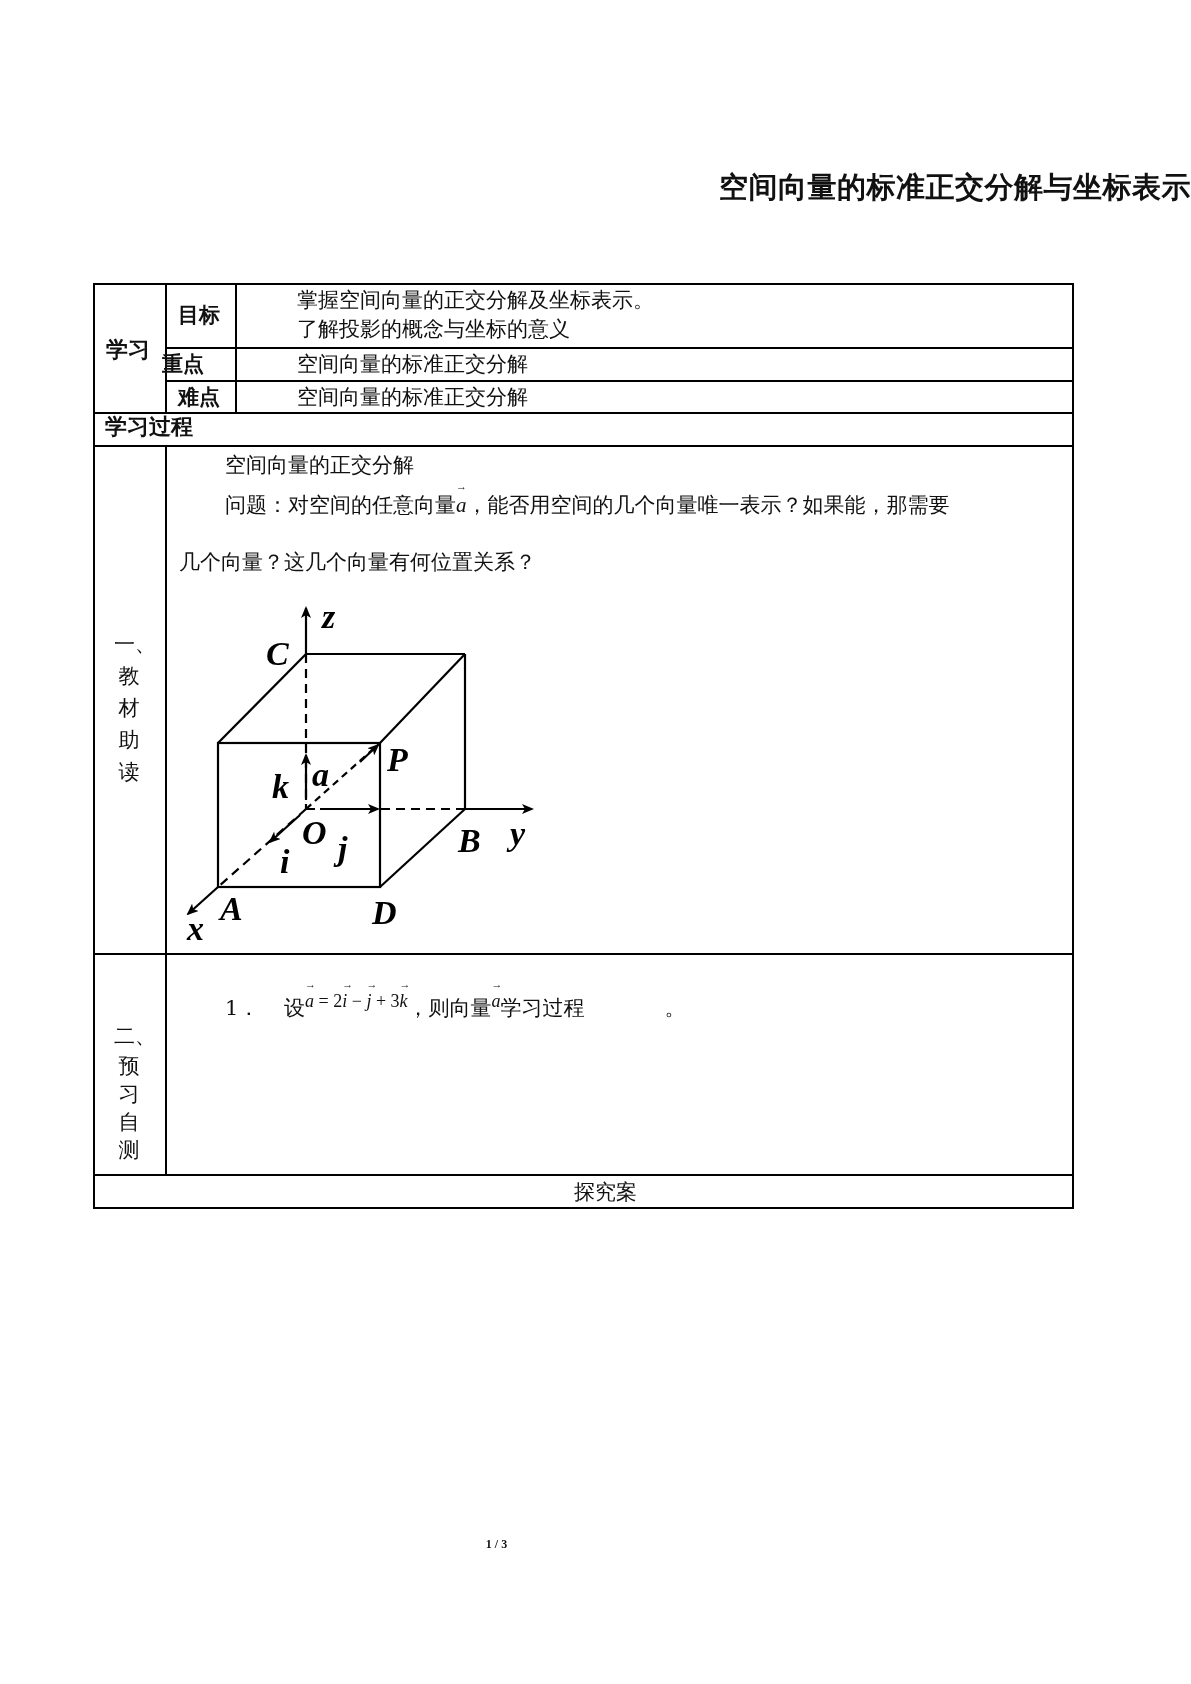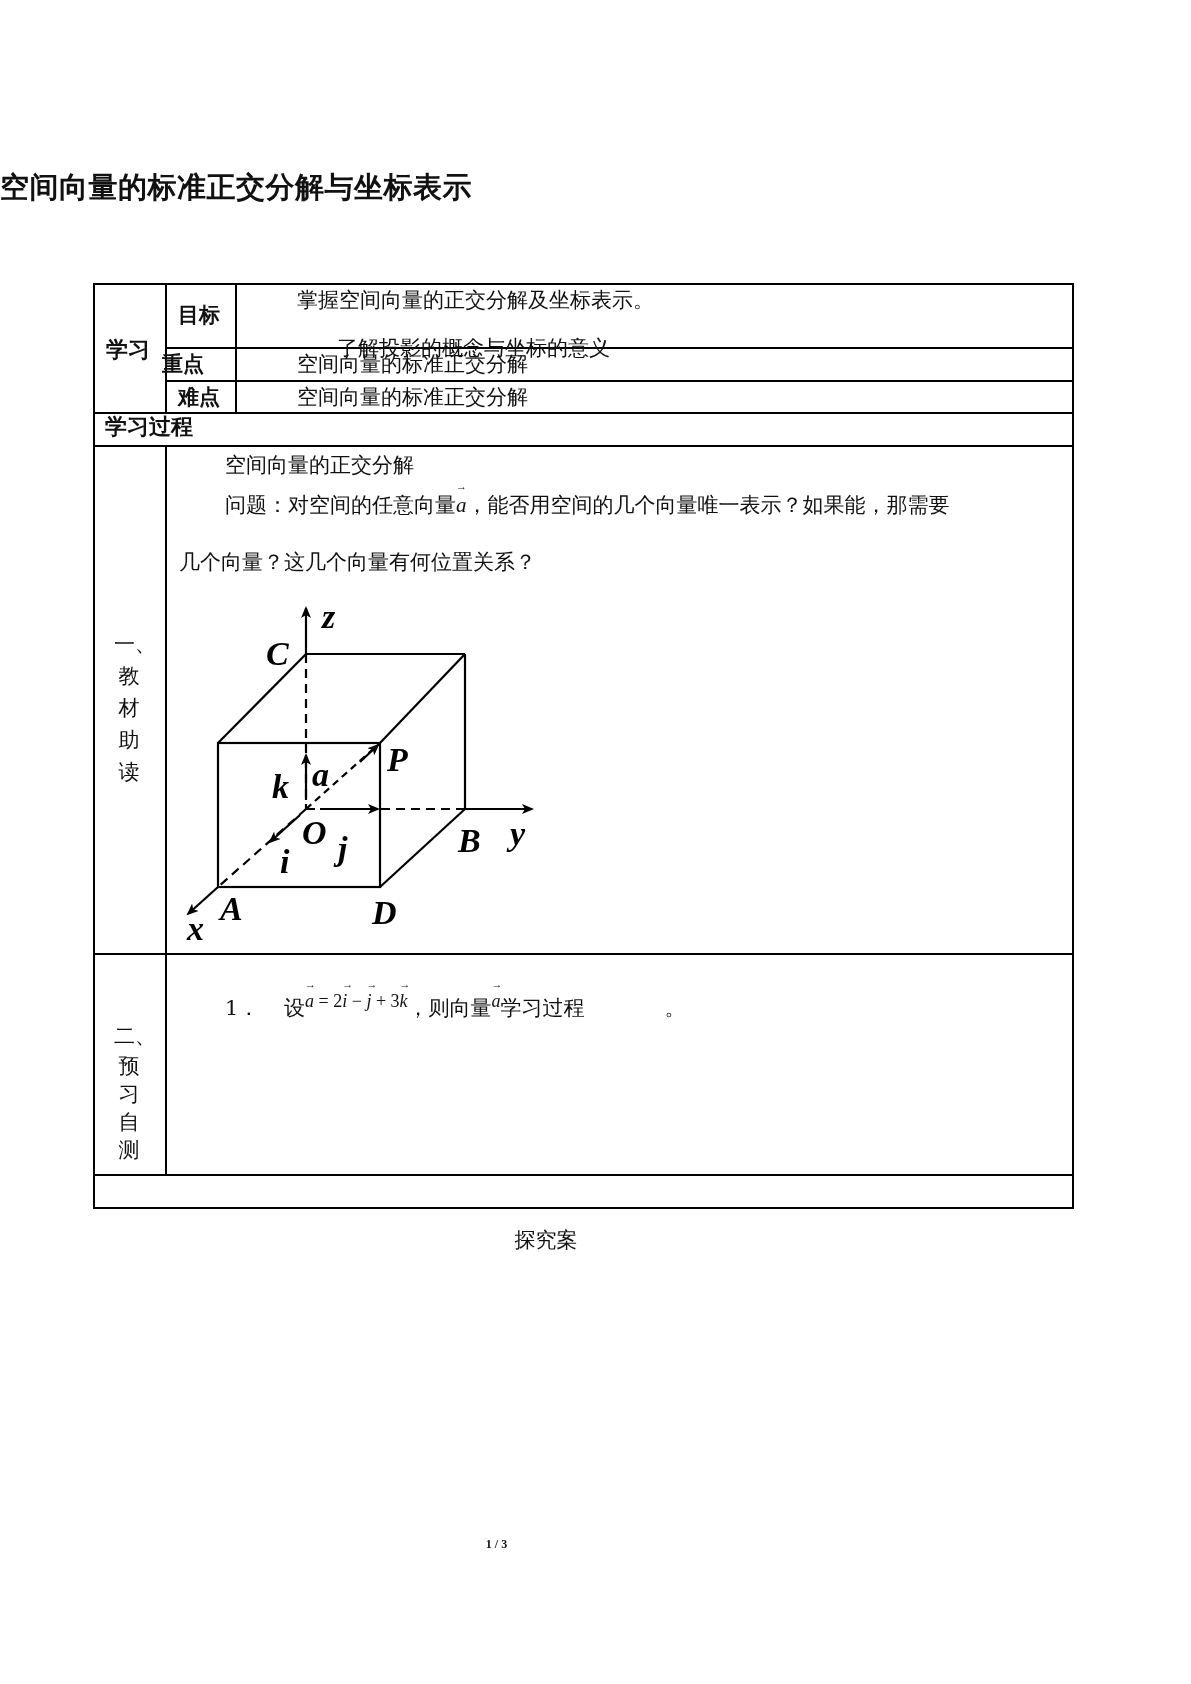--- a/index.html
+++ b/index.html
@@ -1,18 +1,18 @@
 <!DOCTYPE html>
 <html><head>
 <meta charset="utf-8">
 <style>
   html, body { margin: 0; padding: 0; background: #ffffff; }
   body { width: 1191px; height: 1684px; position: relative; overflow: hidden;
          font-family: "DejaVu Serif", "Liberation Serif", serif; color: #111; }
-  .title { position: absolute; top: 168px; left: 0; width: 1191px; text-align: left;
+  .title { position: absolute; top: 168px; left: 0; width: 1191px; text-align: right;
            font-family: "DejaVu Sans", "Liberation Sans", sans-serif; font-weight: bold;
            font-size: 29px; letter-spacing: 0.5px; }
   .line { position: absolute; background: #000; }
   .h { height: 2px; }
   .v { width: 2px; }
   .txt { position: absolute; font-size: 21px; white-space: nowrap; line-height: 1.2; }
   .bold { font-family: "DejaVu Sans", "Liberation Sans", sans-serif; font-weight: bold; }
   .vert { position: absolute; font-size: 21px; width: 30px; text-align: center; line-height: 32px; }
   .vec { position: relative; display: inline-block; font-style: italic; font-family: "Liberation Serif", serif; }
   .vec::before { content: "→"; position: absolute; top: -13px; left: 0; font-size: 11px; font-style: normal; }
@@ -42,21 +42,21 @@
 
   <div class="line v" style="left:165px; top:445px; height:731px;"></div>
   <div class="line h" style="left:93px; top:953px; width:981px;"></div>
   <div class="line h" style="left:93px; top:1174px; width:981px;"></div>
 </div>
 
 <div class="txt bold" style="left:106px; top:337px; font-size:22px;">学习</div>
 
 <div class="txt bold" style="left:178px; top:303px;">目标</div>
 <div class="txt" style="left:297px; top:288px;">掌握空间向量的正交分解及坐标表示。</div>
-<div class="txt" style="left:297px; top:336px;margin-left:40px;">了解投影的概念与坐标的意义</div>
+<div class="txt" style="left:297px; top:317px;">了解投影的概念与坐标的意义</div>
 
 <div class="txt bold" style="left:162px; top:352px;">重点</div>
 <div class="txt" style="left:297px; top:352px;">空间向量的标准正交分解</div>
 
 <div class="txt bold" style="left:178px; top:385px;">难点</div>
 <div class="txt" style="left:297px; top:385px;">空间向量的标准正交分解</div>
 
 <div class="txt bold" style="left:105px; top:414px; font-size:22px;">学习过程</div>
 
 <div class="vert" style="left:114px; top:628px;">
@@ -127,15 +127,15 @@
   <div style="line-height:28px;">习</div>
   <div style="line-height:28px;">自</div>
   <div style="line-height:28px;">测</div>
 </div>
 
 <div class="txt" style="left:225px; top:975px;">
   <span>1．</span>
   <span style="margin-left:18px;">设</span><span class="formula"><span class="vec">a</span> = 2<span class="vec">i</span> − <span class="vec">j</span> + 3<span class="vec">k</span></span><span>，则向量</span><span class="vec formula">a</span><span>学习过程</span><span style="display:inline-block; width:80px;"></span><span>。</span>
 </div>
 
-<div class="txt" style="left:0; width:1072px; text-align:center; top:1180px; padding-left:20px; box-sizing:border-box;margin-top:48px;">探究案</div>
+<div class="txt" style="left:0; width:1191px; text-align:center; top:1180px; padding-left:20px; box-sizing:border-box;">探究案</div>
 
 <div class="pagenum">1 / 3</div>
 
 </body></html>

